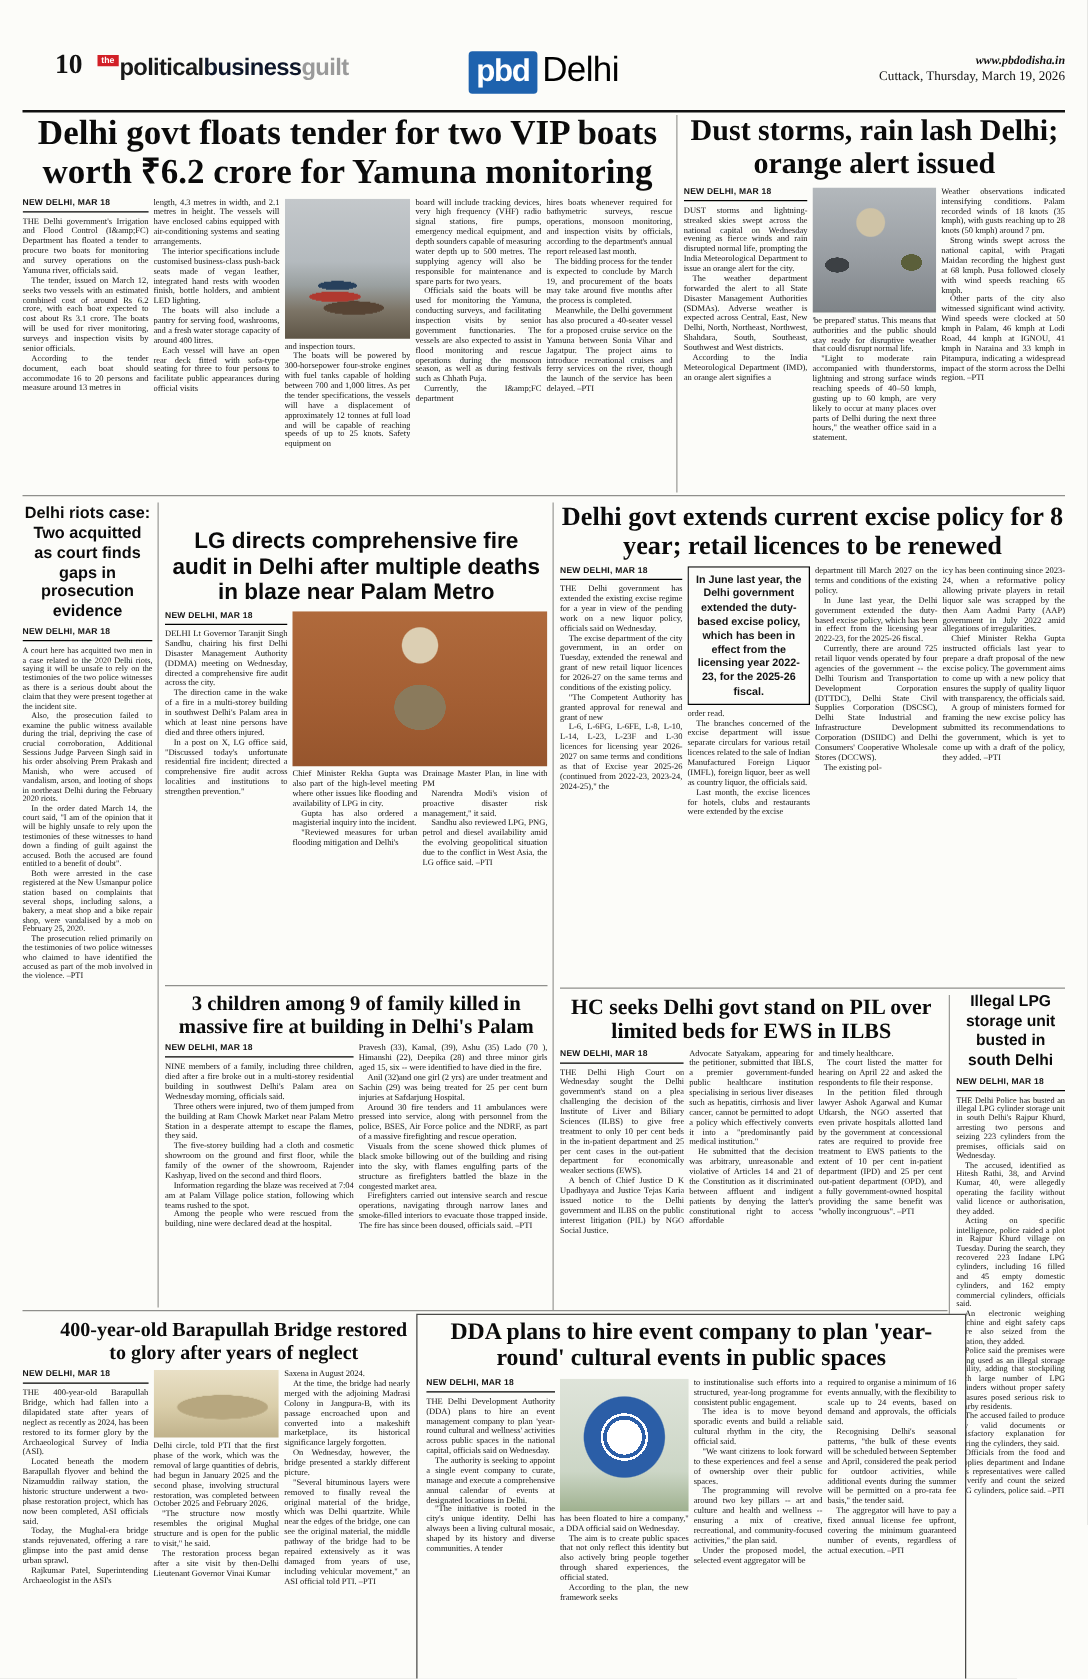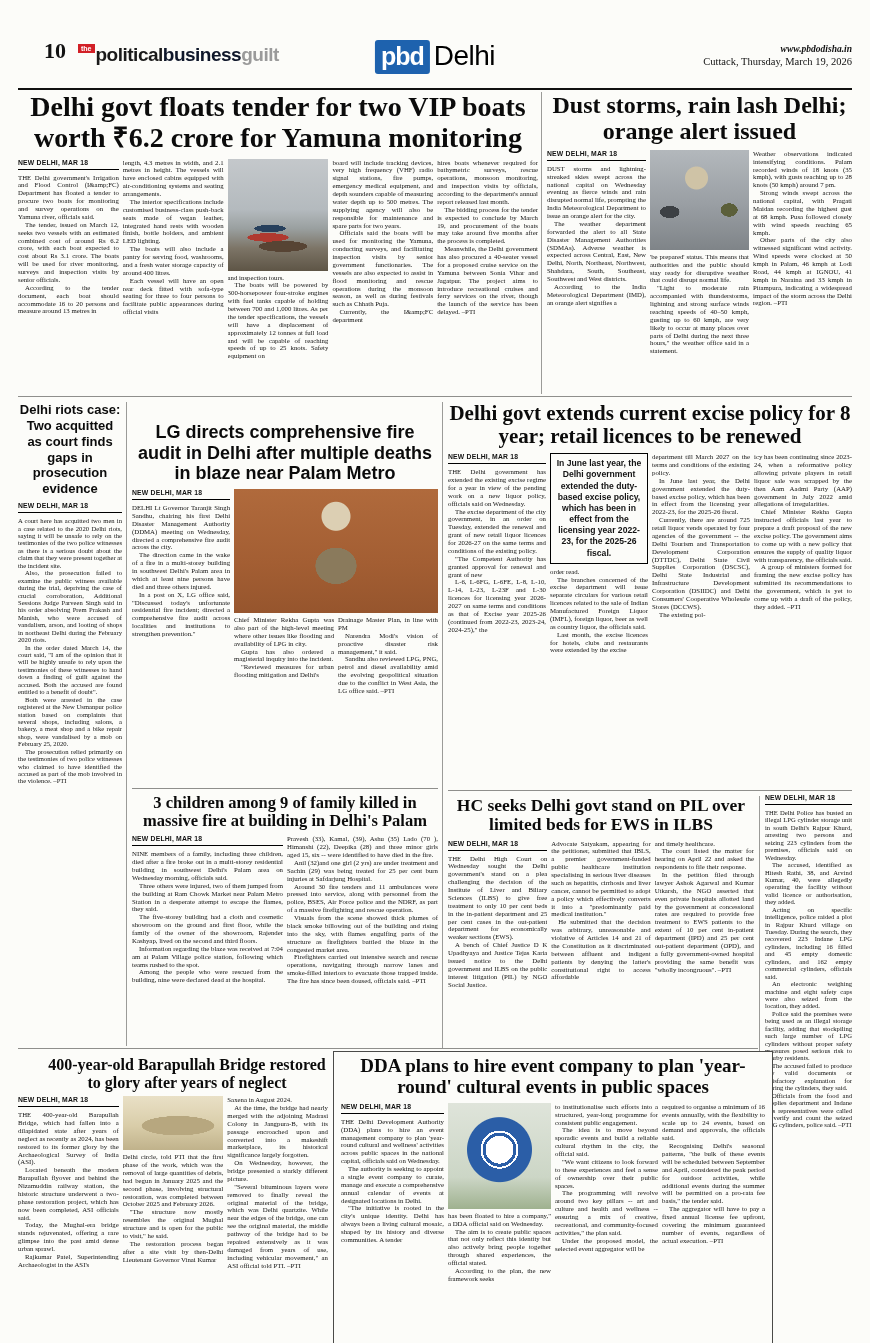--- a/index.html
+++ b/index.html
@@ -308,20 +308,21 @@
             <p>The court listed the matter for hearing on April 22 and asked the respondents to file their response.</p>
             <p>In the petition filed through lawyer Ashok Agarwal and Kumar Utkarsh, the NGO asserted that even private hospitals allotted land by the government at concessional rates are required to provide free treatment to EWS patients to the extent of 10 per cent in-patient department (IPD) and 25 per cent out-patient department (OPD), and a fully government-owned hospital providing the same benefit was "wholly incongruous". –PTI</p>
           </div>
         </div>
     </div>
   </div>
 
   <div class="vrule" style="left:759px;top:796px;height:458px;"></div>
 
   <div class="article small" id="a-lpg" style="left:765px;top:794px;width:87px;height:460px;">
+    <h2 class="headline h-sans">Illegal LPG storage unit busted in south Delhi</h2>
     <div class="byline">NEW DELHI, MAR 18</div>
     <div class="paras">
         <p>THE Delhi Police has busted an illegal LPG cylinder storage unit in south Delhi's Rajpur Khurd, arresting two persons and seizing 223 cylinders from the premises, officials said on Wednesday.</p>
         <p>The accused, identified as Hitesh Rathi, 38, and Arvind Kumar, 40, were allegedly operating the facility without valid licence or authorisation, they added.</p>
         <p>Acting on specific intelligence, police raided a plot in Rajpur Khurd village on Tuesday. During the search, they recovered 223 Indane LPG cylinders, including 16 filled and 45 empty domestic cylinders, and 162 empty commercial cylinders, officials said.</p>
         <p>An electronic weighing machine and eight safety caps were also seized from the location, they added.</p>
         <p>Police said the premises were being used as an illegal storage facility, adding that stockpiling such large number of LPG cylinders without proper safety measures posed serious risk to nearby residents.</p>
         <p>The accused failed to produce any valid documents or satisfactory explanation for storing the cylinders, they said.</p>
         <p>Officials from the food and supplies department and Indane Gas representatives were called to verify and count the seized LPG cylinders, police said. –PTI</p>
       </div>

